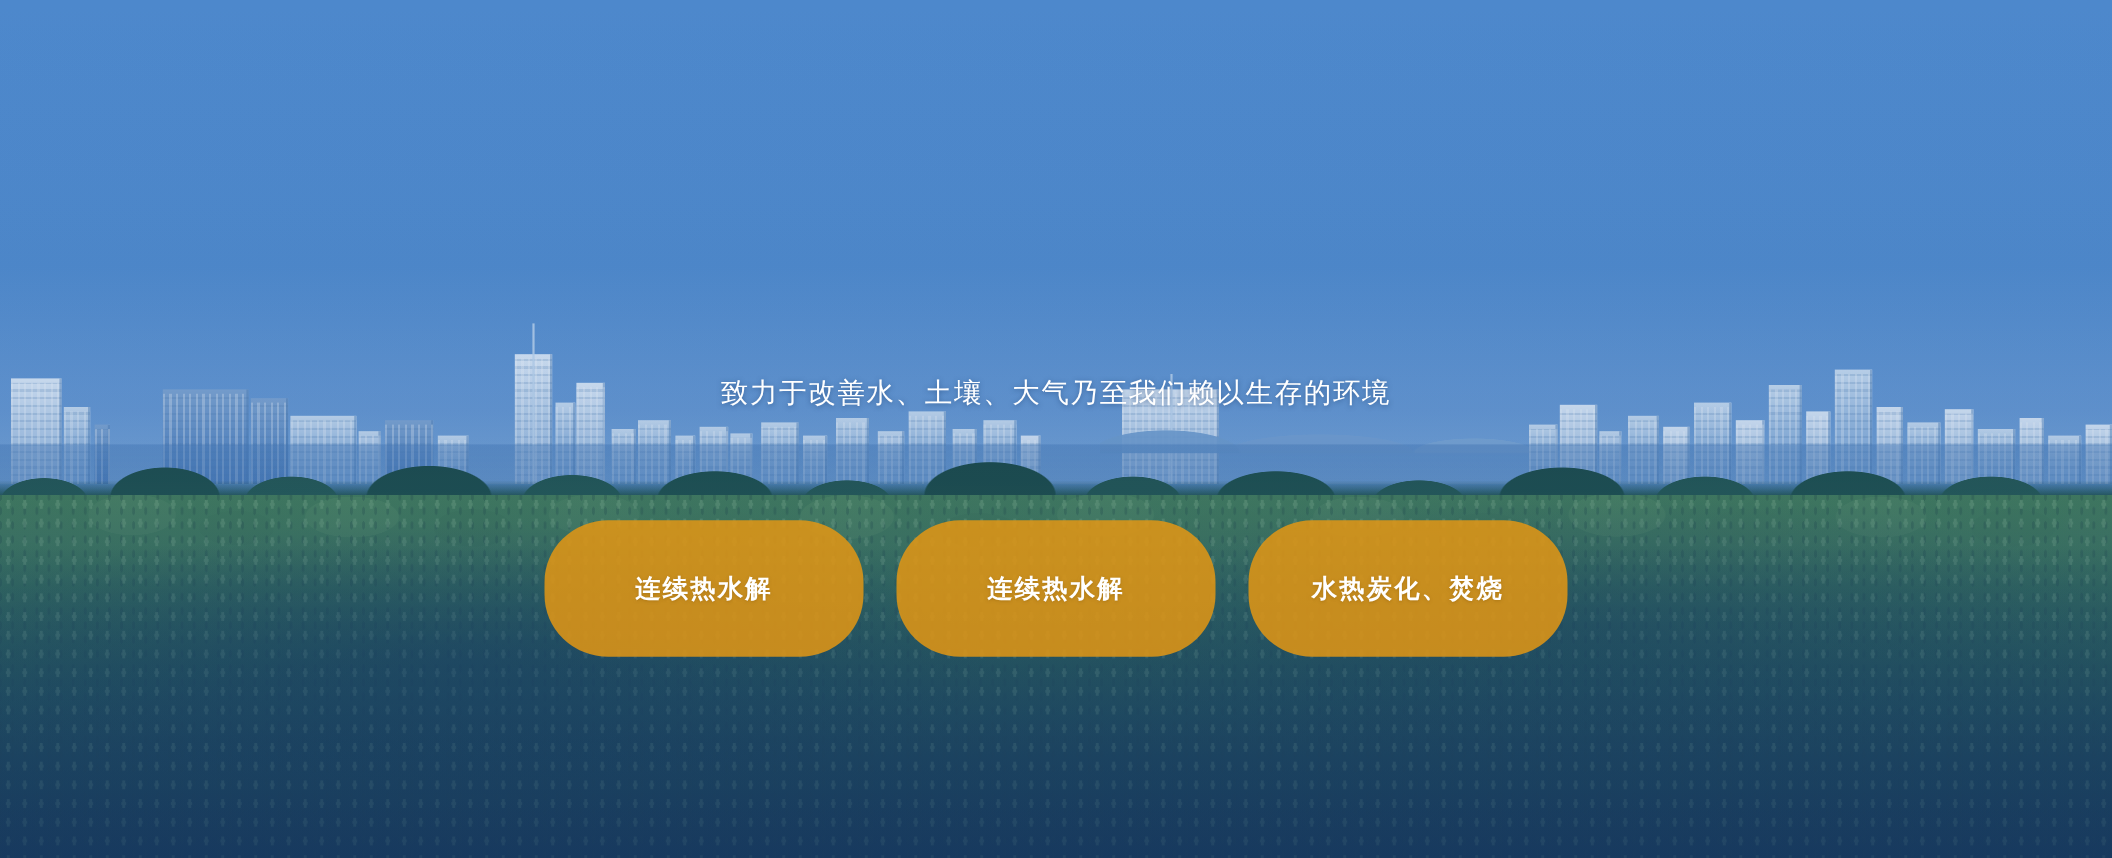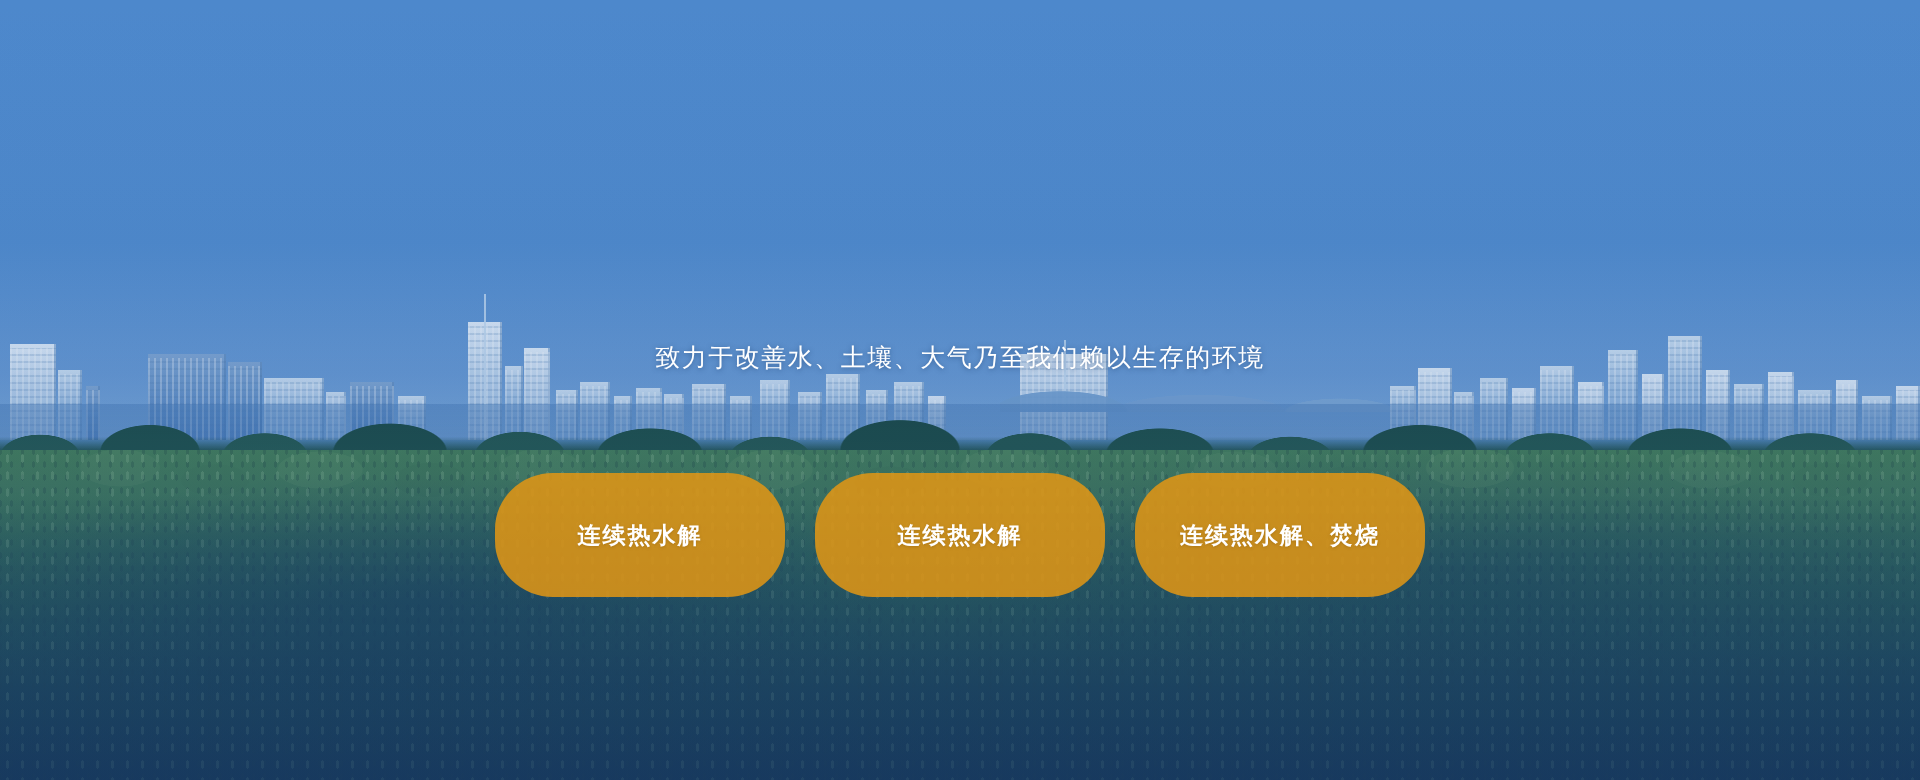--- a/index.html
+++ b/index.html
@@ -427,17 +427,17 @@
 
   <div class="tint"></div>
 
   <div class="overlay">
 
     <p class="subtitle">致力于改善水、土壤、大气乃至我们赖以生存的环境</p>
 
     <div class="pills">
       <button class="pill">连续热水解</button>
       <button class="pill">连续热水解</button>
-      <button class="pill">连续热水解、焚烧</button>
+      <button class="pill">水热炭化、焚烧</button>
     </div>
   </div>
 
 </div>
 
 </body></html>

